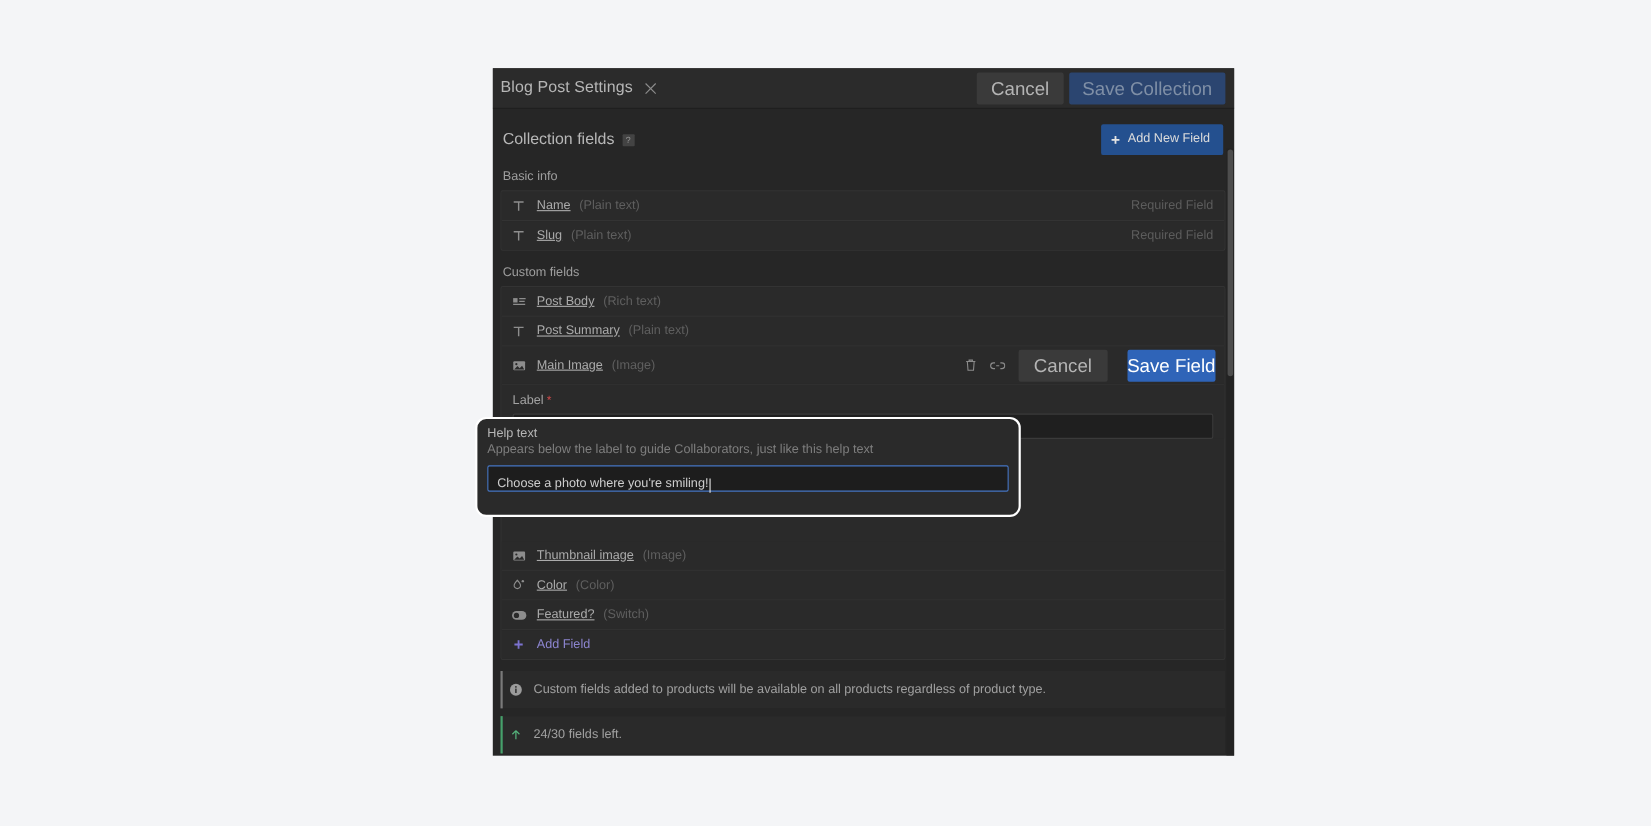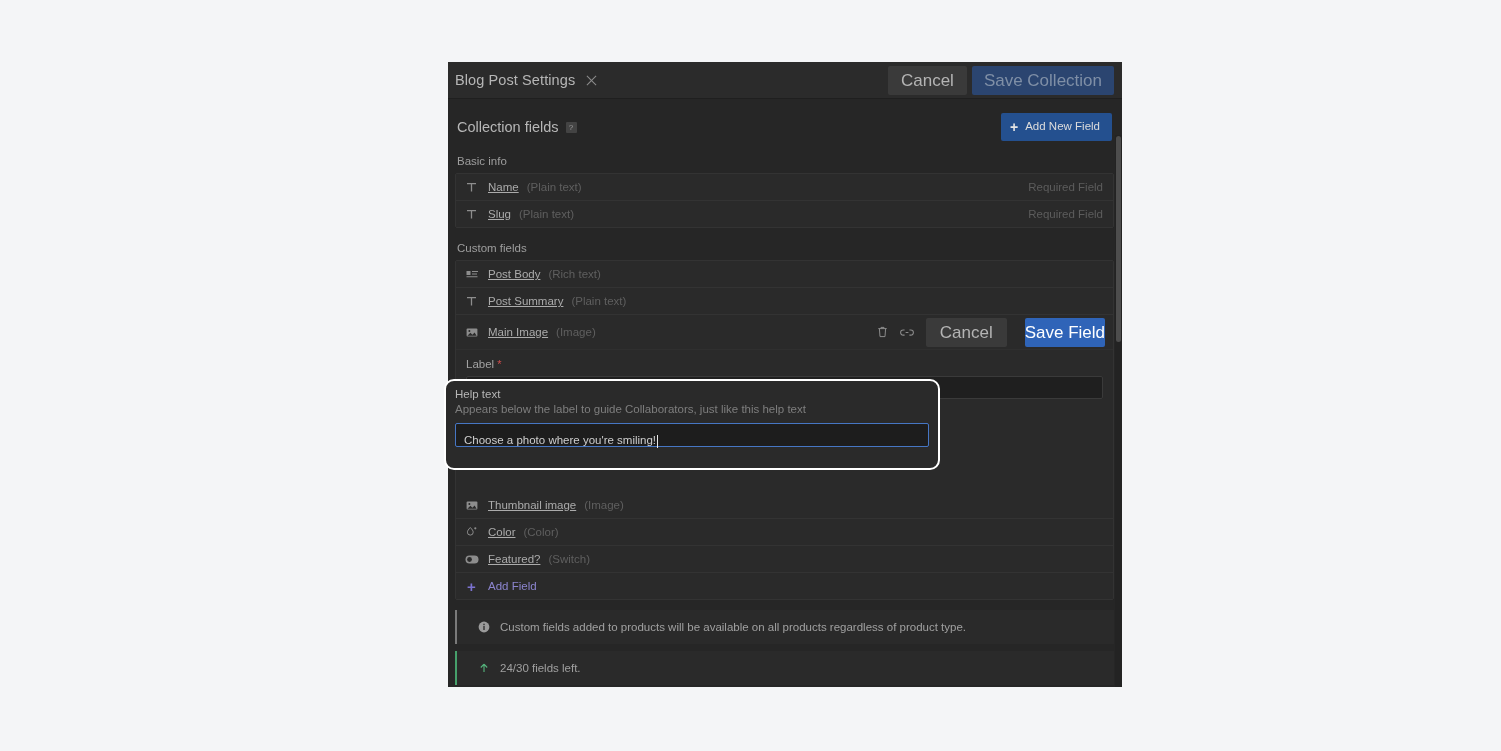--- a/index.html
+++ b/index.html
@@ -243,21 +243,21 @@
     color: #9d9d9d;
     font-size: 11.5px;
     font-family: "Liberation Sans", sans-serif;
     padding: 0 9px;
     outline: none;
   }
 
   
   .highlight-card {
     position: absolute;
-    left: 444px;
+    left: 432px;
     top: 379px;
     width: 496px;
     height: 91px;
     box-sizing: border-box;
     border: 2.5px solid #ffffff;
     border-radius: 10px;
     background: #2a2a2a;
     padding: 7px 9px 0 9px;
     z-index: 6;
   }
@@ -341,21 +341,21 @@
     color: #8c85cf;
   }
 
   
   .notice {
     display: flex;
     align-items: center;
     min-height: 24px;
     background: #2a2a2a;
     border-left: 2px solid #7a7a7a;
-    padding: 5px 10px 5px 20px;
+    padding: 5px 10px 5px 5px;
     margin-bottom: 7px;
   }
   .notice.green { border-left-color: #46a06b; }
   .notice-icon {
     width: 14px;
     flex: 0 0 14px;
     display: flex;
     align-items: center;
     justify-content: center;
     margin-right: 9px;

